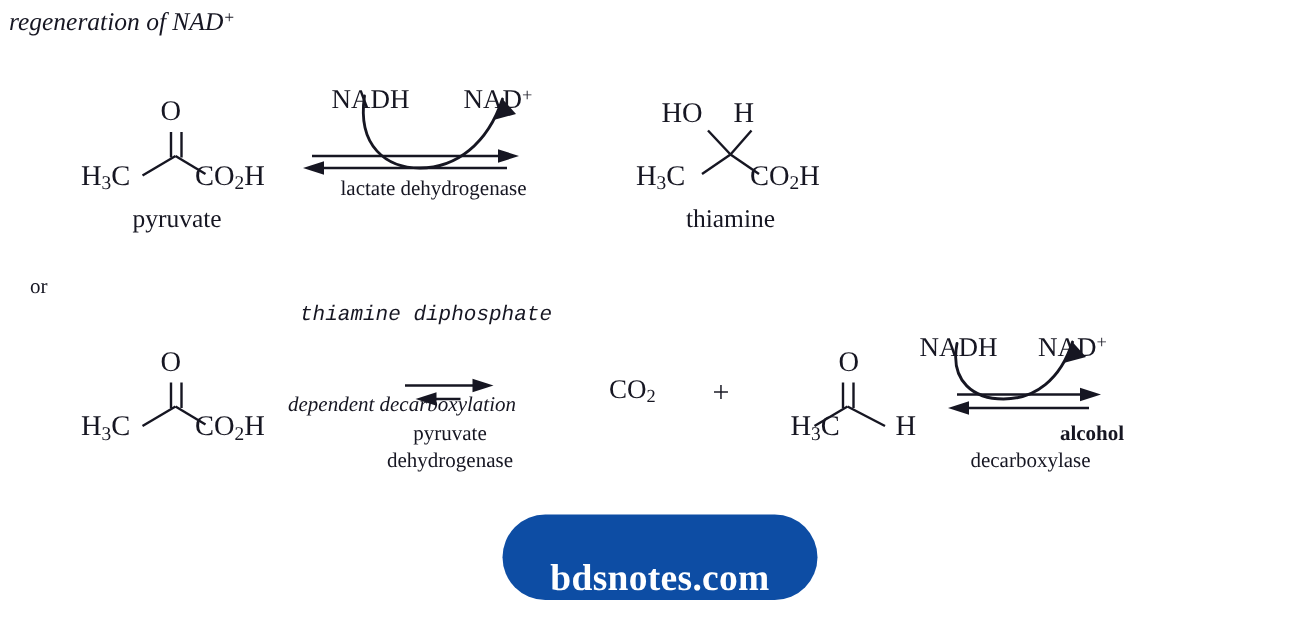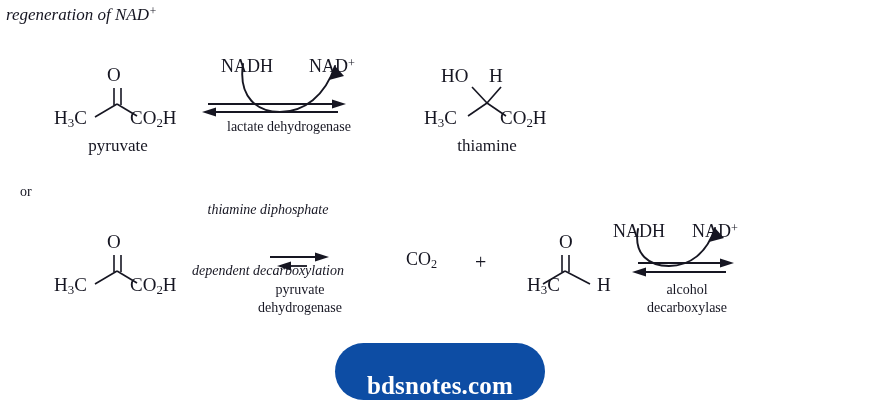--- a/index.html
+++ b/index.html
@@ -146,21 +146,21 @@
 
     <svg class="bonds" style="left:0px; top:167px; width:220px; height:150px;">
       <line x1="114" y1="88" x2="114" y2="105" stroke-width="1.6"></line>
       <line x1="121" y1="88" x2="121" y2="105" stroke-width="1.6"></line>
       <line x1="95" y1="117" x2="117" y2="104" stroke-width="1.6"></line>
       <line x1="117" y1="104" x2="137" y2="116" stroke-width="1.6"></line>
     </svg>
   </div>
 
   <div class="abs">
-    <div class="abs txt italic t-enzyme center" style="left:268px; top:203px;">thiamine diphosphate</div>
+    <div class="abs txt italic t-enzyme center" style="left:284px; top:203px;font-family:Liberation Mono, monospace;">thiamine diphosphate</div>
 
     <div class="abs txt italic t-enzyme center" style="left:268px; top:220px;margin-top:44px;">dependent decarboxylation</div>
 
     <svg class="bonds" style="left:265px; top:250px; width:130px; height:30px;">
 
       <line x1="5" y1="7" x2="56" y2="7" stroke-width="1.8"></line>
       <polygon points="64,7 50,2.5 50,11.5" fill="#161622" stroke="none"></polygon>
 
       <line x1="18" y1="16" x2="42" y2="16" stroke-width="1.8"></line>
       <polygon points="12,16 26,11.5 26,20.5" fill="#161622" stroke="none"></polygon>
@@ -205,21 +205,21 @@
 
     <svg class="bonds" style="left:630px; top:256px; width:120px; height:30px;">
 
       <line x1="8" y1="7" x2="96" y2="7" stroke-width="1.8"></line>
       <polygon points="104,7 90,2.5 90,11.5" fill="#161622" stroke="none"></polygon>
 
       <line x1="8" y1="16" x2="96" y2="16" stroke-width="1.8"></line>
       <polygon points="2,16 16,11.5 16,20.5" fill="#161622" stroke="none"></polygon>
     </svg>
 
-    <div class="abs txt t-enzyme center" style="left:687px; top:283px;">alcohol</div>
+    <div class="abs txt t-enzyme center" style="left:728px; top:283px;font-weight:bold;">alcohol</div>
 
     <div class="abs txt t-enzyme center" style="left:687px; top:301px;">decarboxylase</div>
   </div>
 
 
   <div id="logo-badge" style="left: 335px; top: 343px; width: 210px; height: 57px; background: rgb(13, 77, 164);">
     <span class="logo-text" style="color: rgb(255, 255, 255);">bdsnotes.com</span>
   </div>
 
 </div>

